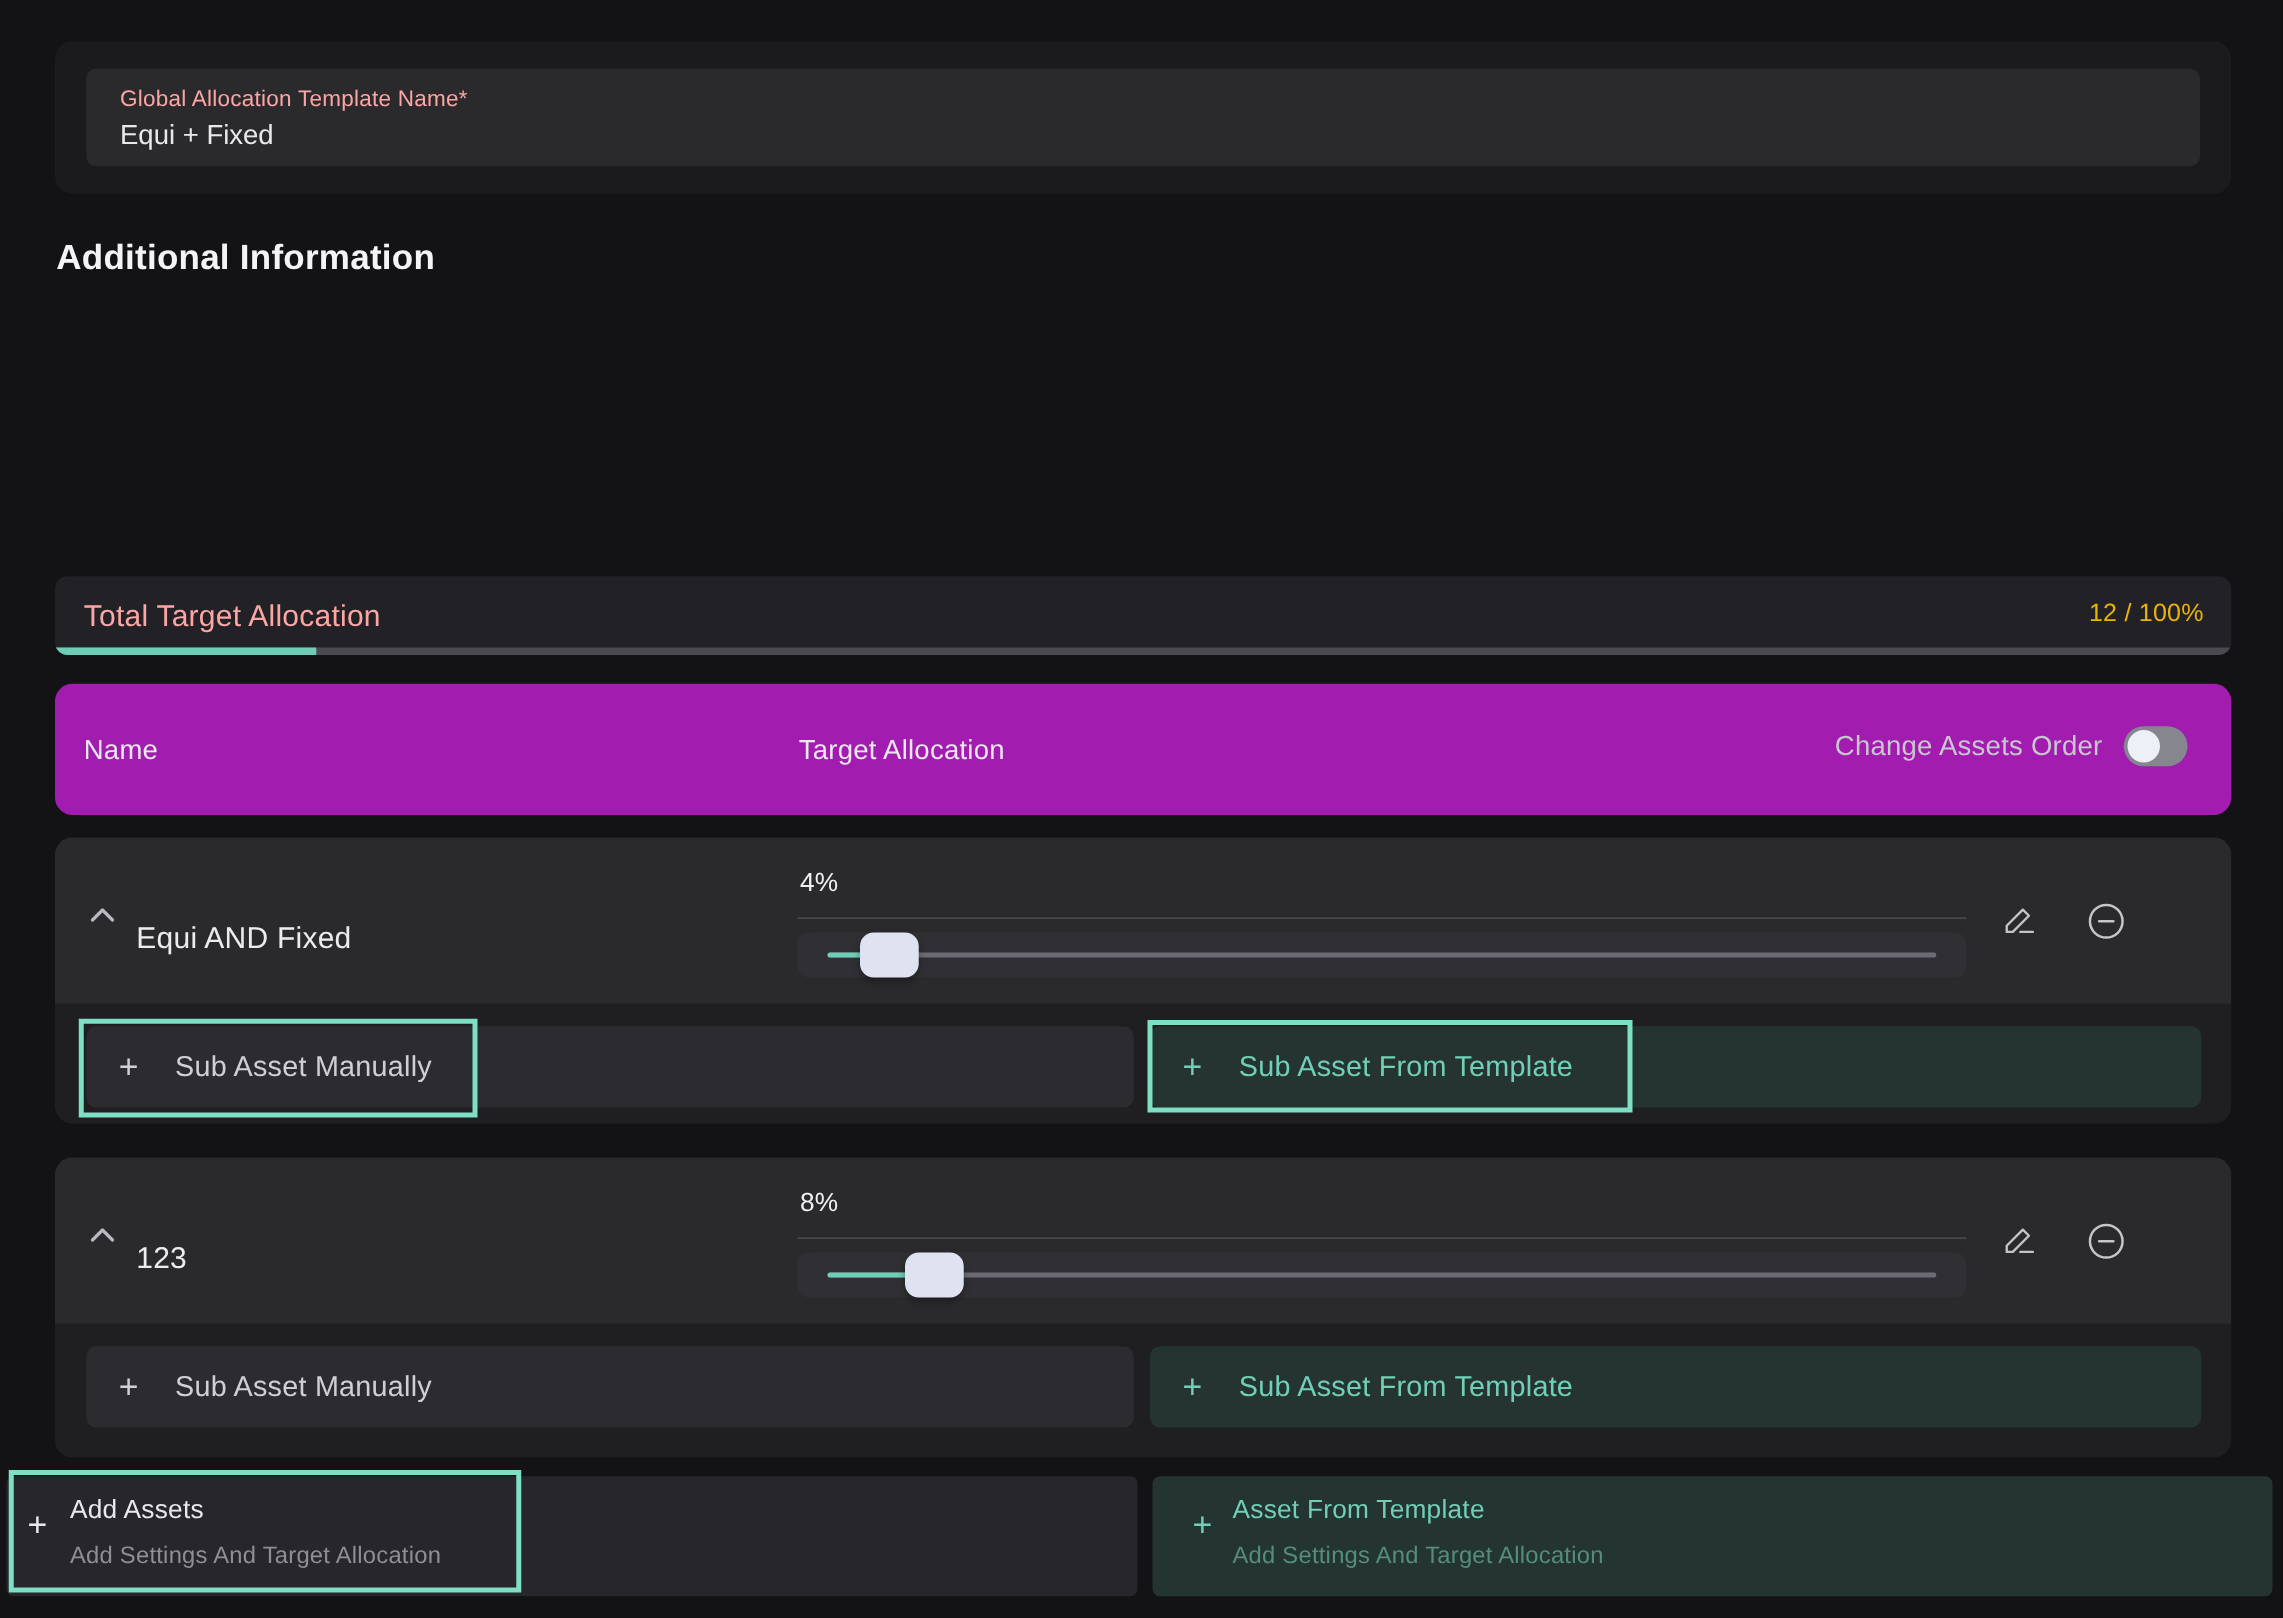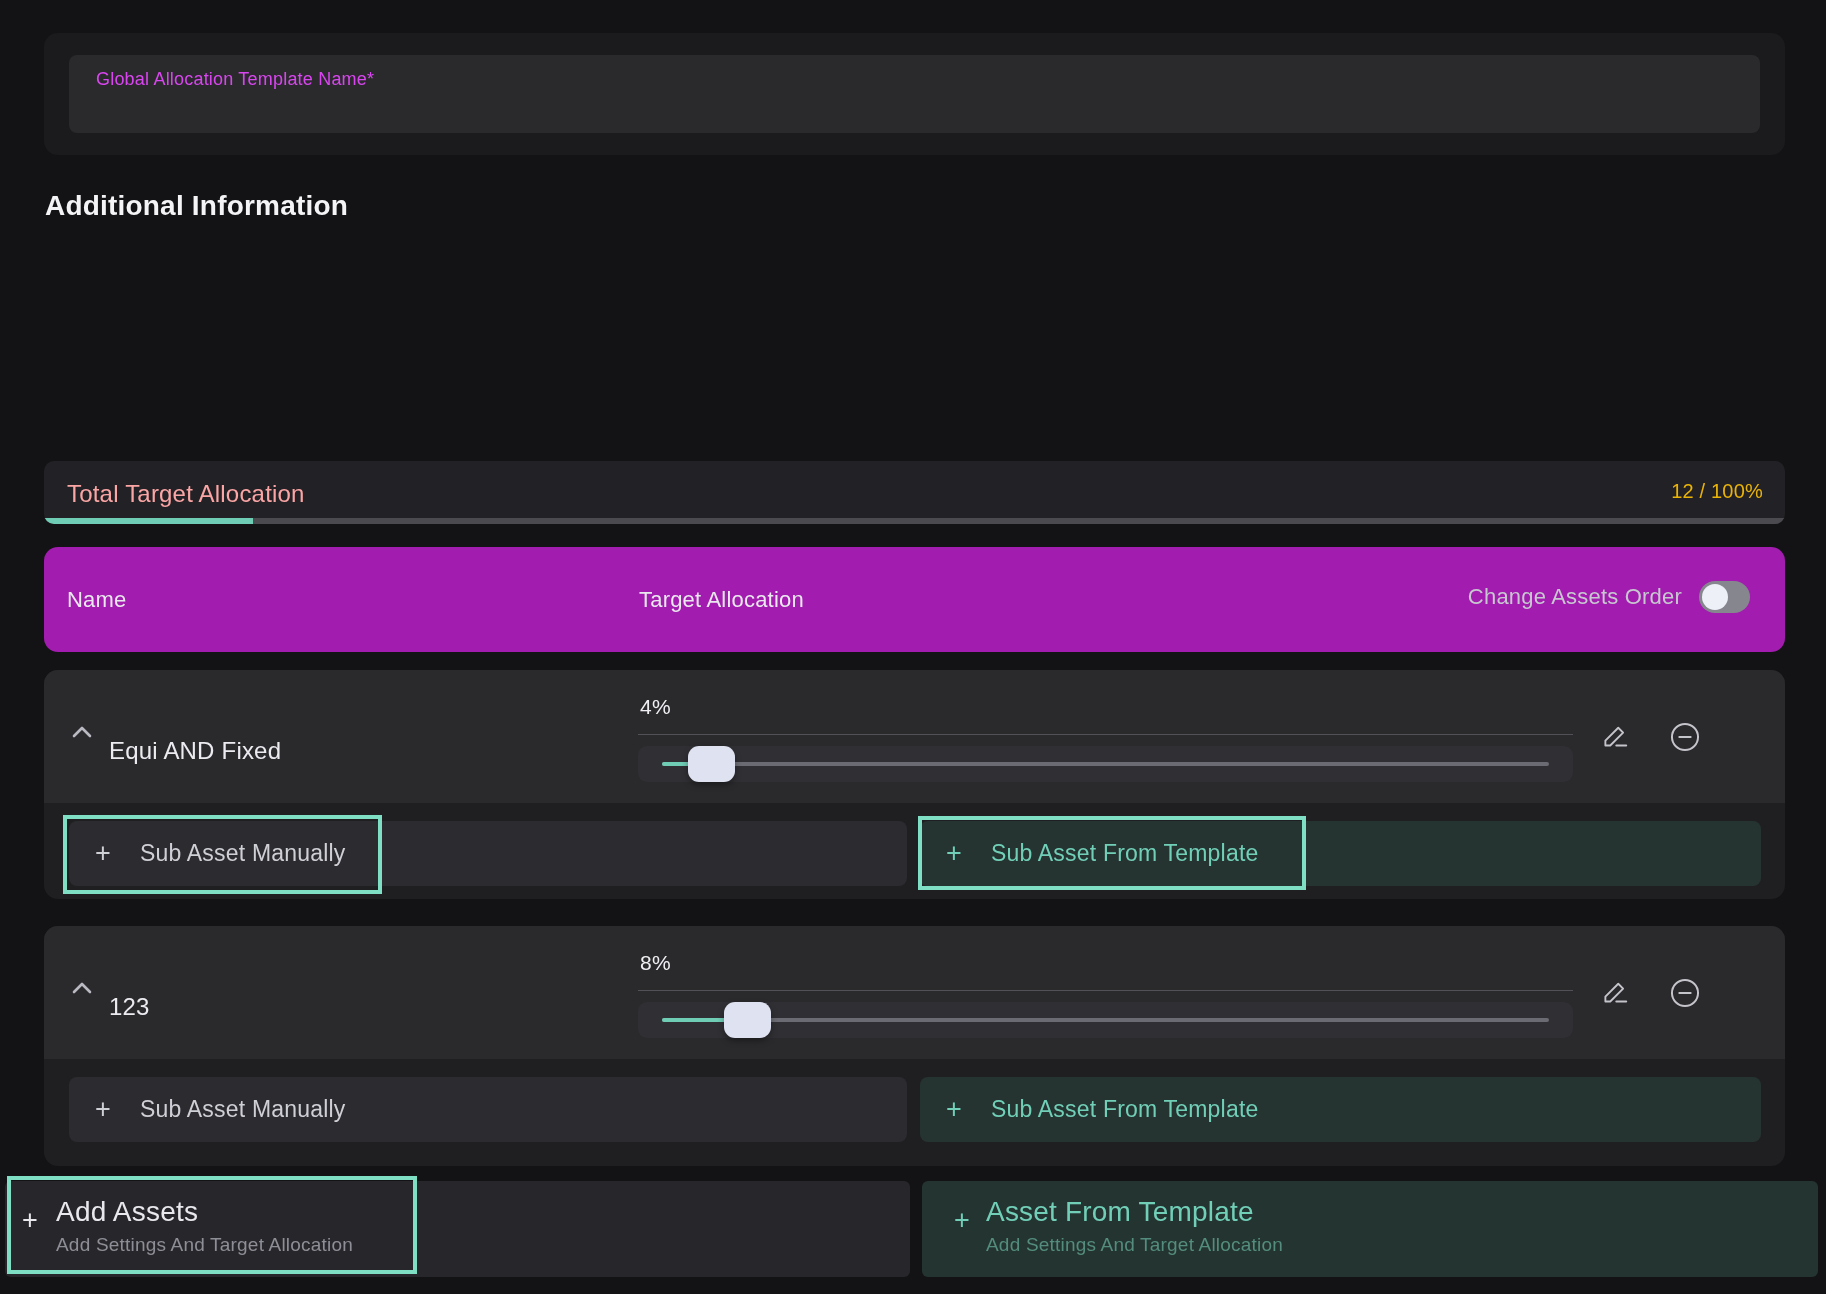--- a/index.html
+++ b/index.html
@@ -12,21 +12,21 @@
   }
   
   .top-card {
     position:absolute; left:44px; top:33px; width:1741px; height:122px;
     background:#1b1b1e; border-radius:14px;
   }
   .name-input-box {
     position:absolute; left:25px; top:22px; right:25px; height:78px;
     background:#2a2a2d; border-radius:8px; padding:14px 0 0 27px;
   }
-  .name-input-box .floating-label { font-size:18px; color:#d946ef; }
+  .name-input-box .floating-label { font-size:18px; color:#fca5a5; }
   .name-input-box input {
     display:block; margin-top:5px; width:95%;
     background:transparent; border:none; outline:none;
     font-family:"Liberation Sans", sans-serif;
     font-size:22px; color:#e9e9ed;
   }
   
   .section-heading {
     position:absolute; left:45px; top:190px;
     font-size:28px; font-weight:bold; color:#f4f4f6;
@@ -104,41 +104,42 @@
   .sub-btn .sub-label { font-size:23px; }
   .sub-btn-manual { left:25px; width:838px; background:#2c2c30; color:#cfcfd6; }
   .sub-btn-template { left:876px; width:841px; background:#253431; color:#71cfb8; }
   
   .footer-btn { position:absolute; top:1181px; height:96px; border-radius:6px; cursor:pointer; }
   .footer-left { left:5px; width:905px; background:#27272b; }
   .footer-right { left:922px; width:896px; background:#243431; }
   .footer-btn .plus { position:absolute; font-size:27px; font-weight:300; }
   .footer-left .plus { left:17px; top:24px; color:#e8e8ed; }
   .footer-right .plus { left:32px; top:24px; color:#71cfb8; }
-  .footer-title { position:absolute; top:15px; font-size:28px; }
+  .footer-title { position:absolute; top:15px; font-size:21px; }
   .footer-sub { position:absolute; top:53px; font-size:19px; }
   .footer-left .footer-title { left:51px; color:#e8e8ed; }
   .footer-left .footer-sub { left:51px; color:#8e8e97; }
   .footer-right .footer-title { left:64px; color:#71cfb8; }
   .footer-right .footer-sub { left:64px; color:#548d7d; }
   
   .hl-box { position:absolute; border:4px solid #7fdfc4; pointer-events:none; }
   .hl-1 { left:63px; top:815px; width:319px; height:79px; }
   .hl-2 { left:918px; top:816px; width:388px; height:74px; }
   .hl-3 { left:7px; top:1176px; width:410px; height:98px; }
   svg { display:block; }
 </style>
 </head>
 <body>
 
 <div class="page">
 
   <div class="top-card">
     <div class="name-input-box">
       <div class="floating-label">Global Allocation Template Name*</div>
+      <input type="text" value="Equi + Fixed" style="">
     </div>
   </div>
 
   <div class="section-heading">Additional Information</div>
 
 
   <div class="tab-bar">
     <div class="tab-label">Total Target Allocation</div>
     <div class="tab-counter">12 / 100%</div>
     <div class="tab-progress">

